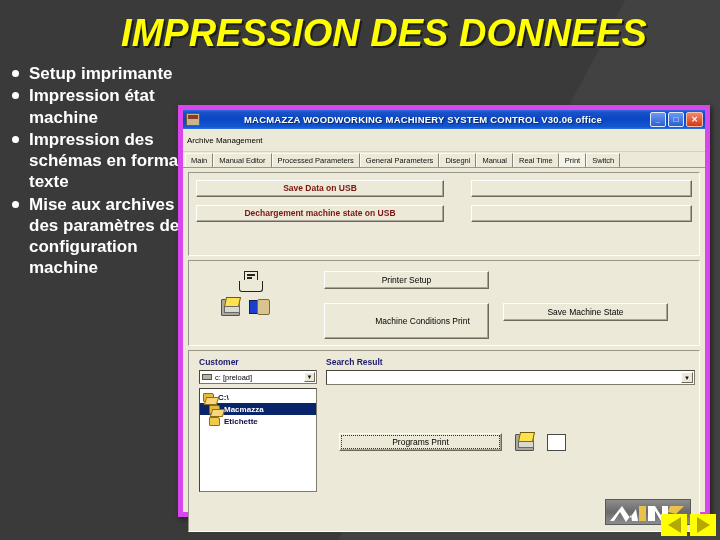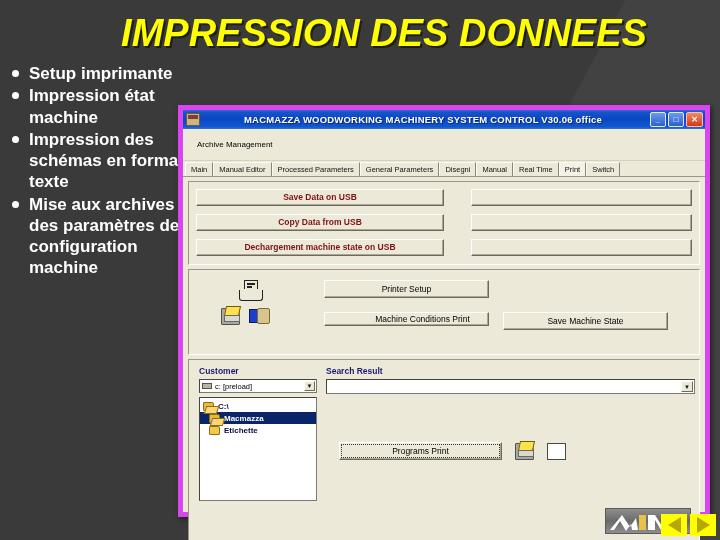--- a/index.html
+++ b/index.html
@@ -71,22 +71,22 @@
     padding-right:60px;
   }
   .winbtns{ position:absolute; right:2px; top:2px; display:flex; gap:2px; }
   .winbtn{
     width:16px; height:15px; border:1px solid #dfe9fb; border-radius:2px;
     background:linear-gradient(to bottom,#6c9bef,#2a5fd0);
     color:#fff; font-size:8px; line-height:13px; text-align:center; font-weight:bold;
   }
   .winbtn.close{ background:linear-gradient(to bottom,#f08a70,#d8360f); border-color:#f6c0b0; width:17px;}
   .menubar{
-    height:32px; background:#ece9d8; border-bottom:1px solid #d5d1bd;
-    display:flex; align-items:center; padding-left:14px;
+    height:23px; background:#ece9d8; border-bottom:1px solid #d5d1bd;
+    display:flex; align-items:center; padding-left:4px;
     font-size:8px; color:#000;
   }
   .tabrow{
     height:16px; background:#ece9d8;
     display:flex; align-items:stretch; padding:1px 2px 0 2px;
     border-bottom:1px solid #9a9687;
   }
   .tab{
     font-size:7.5px; color:#111; padding:2px 5px 0 5px;
     border-left:1px solid #fbfaf4; border-top:1px solid #fbfaf4;
@@ -160,21 +160,21 @@
     content:""; position:absolute; left:0; top:1px; width:8px; height:12px;
     background:#1a3fd0; border:1px solid #101a50;
   }
   .ico-monitor:after{
     content:""; position:absolute; left:8px; top:0px; width:11px; height:14px;
     background:#d8c48c; border:1px solid #7a6b3c; border-radius:2px;
   }
   .mid-buttons{ position:absolute; left:135px; top:10px; }
   .mid-buttons .btn{ font-size:8.5px; }
   .btn-printer-setup{ width:165px; height:18px; margin-bottom:14px; }
-  .btn-mcp{ width:165px; height:14px;padding-left:32px; }
+  .btn-mcp{ width:165px; height:36px;padding-left:32px; }
   .btn-sms{ width:165px; height:18px; position:absolute; left:179px; top:32px;}
 
   
   .lbl{ font-size:8.5px; color:#1b1b70; font-weight:bold; }
   .cust-col{ position:absolute; left:10px; top:6px; width:118px; }
   .combo{
     height:14px; background:#ffffff;
     border:1px solid #7e7b6e; border-top-color:#46443c; border-left-color:#46443c;
     display:flex; align-items:center; font-size:7.5px; color:#000;
     margin-top:3px; padding-left:2px; position:relative;
@@ -303,24 +303,20 @@
     <span class="tab">Manual</span>
     <span class="tab">Real Time</span>
     <span class="tab active">Print</span>
     <span class="tab">Switch</span>
     <span class="tab-filler"></span>
   </div>
 
   <div class="panel panel-a">
     <div class="row">
       <div class="btn usb left-btn">Save Data on USB</div>
-      <div class="btn right-btn"></div>
-    </div>
-    <div class="row">
-      <div class="btn usb left-btn">Copy Data from USB</div>
       <div class="btn right-btn"></div>
     </div>
     <div class="row">
       <div class="btn usb left-btn">Dechargement machine state on USB</div>
       <div class="btn right-btn"></div>
     </div>
   </div>
 
   <div class="panel panel-b">
     <div class="icons-col">

